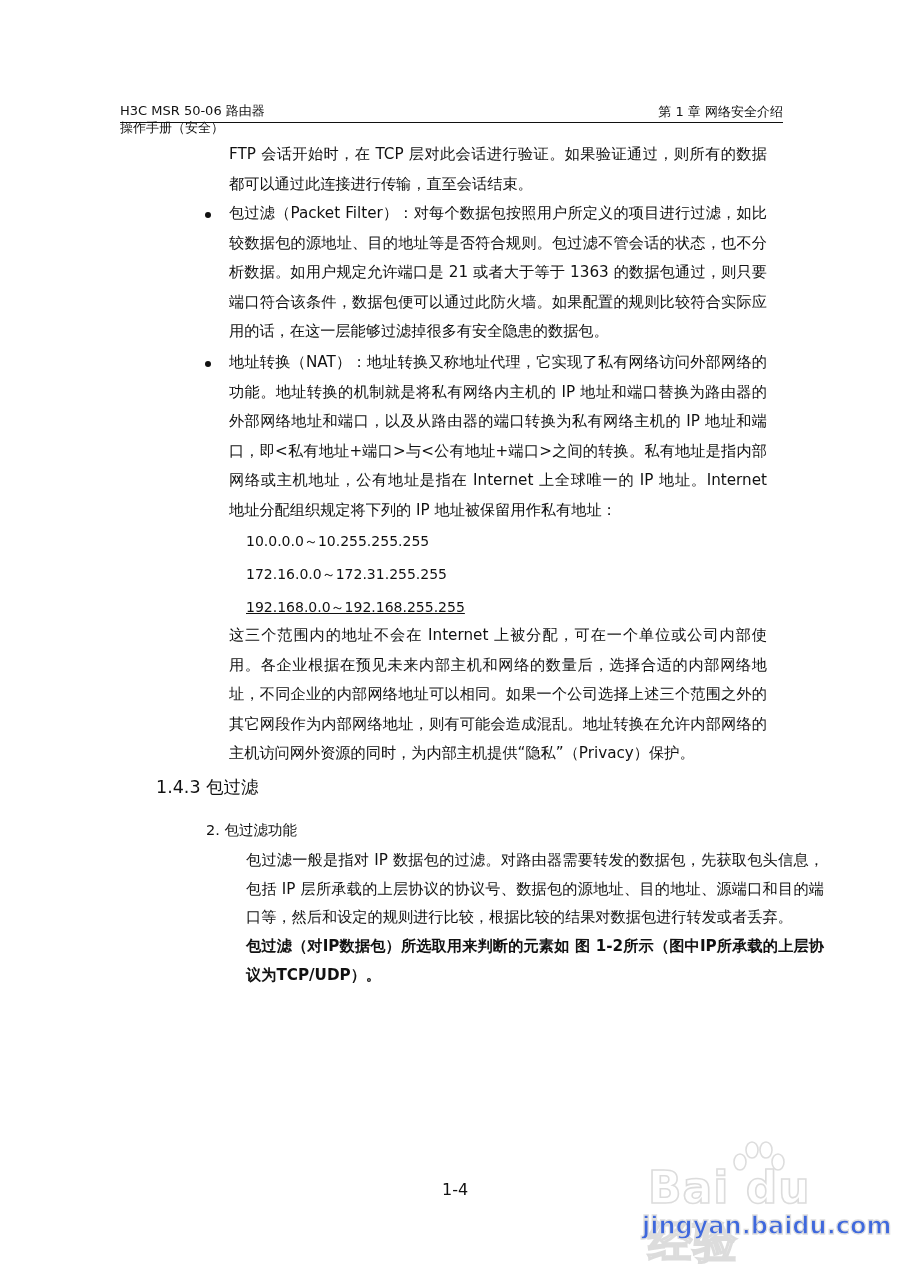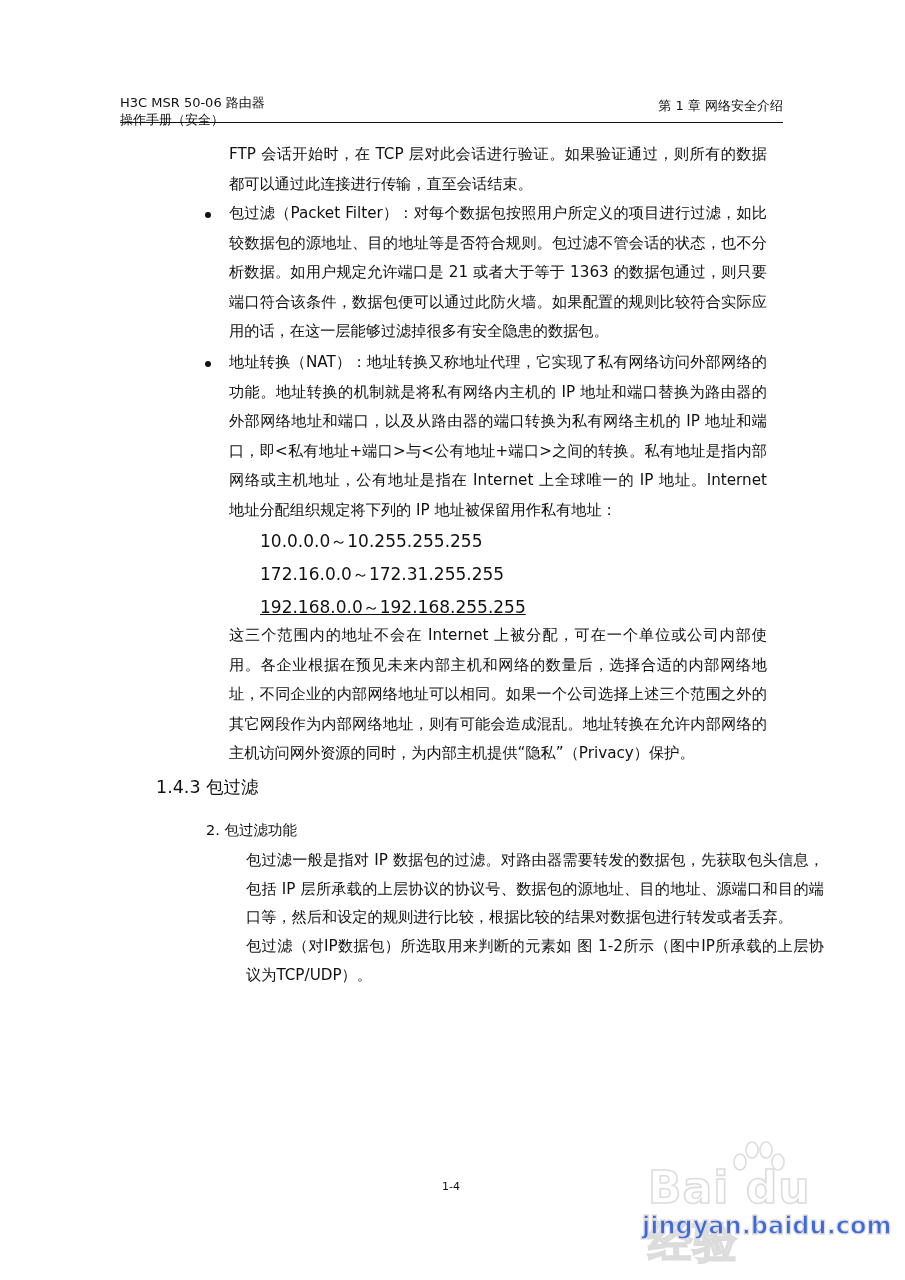--- a/index.html
+++ b/index.html
@@ -21,48 +21,48 @@
       top: 86px;
       width: 663px;
       height: 36px;
       border-bottom: 1.5px solid #111;
       font-size: 13px;
       line-height: 17px;
     }
     .hdr-left {
       position: absolute;
       left: 0;
-      top: 8px;
+      top: 16px;
     }
     .hdr-right {
       position: absolute;
       right: 0;
-      top: 11px;
+      top: 17px;
     }
     .body-block {
       position: absolute;
       left: 229px;
       width: 538px;
       font-size: 15.2px;
       line-height: 29.6px;
       text-align: justify;
       text-justify: inter-character;
     }
     .bullet-dot {
       position: absolute;
       left: 205px;
       width: 6px;
       height: 6px;
       border-radius: 50%;
       background: #111;
     }
     .ip-line {
       position: absolute;
-      left: 260px;
-      font-size: 17px;
+      left: 246px;
+      font-size: 14px;
       line-height: 20px;
     }
     .section-title {
       position: absolute;
       left: 120px;
       top: 775px;
       font-size: 17.5px;
       line-height: 24px;
       margin-left: 36px;
     }
@@ -80,21 +80,21 @@
       font-size: 15.2px;
       line-height: 28.5px;
       text-align: justify;
       text-justify: inter-character;
       margin-left: 40px;
     }
     .page-number {
       position: absolute;
       left: 442px;
       top: 1180px;
-      font-size: 11px;
+      font-size: 16px;
     }
     .watermark {
       position: absolute;
       left: 640px;
       top: 1140px;
       width: 220px;
       height: 100px;
       opacity: 0.85;
     }
     .wm-logo {
@@ -147,21 +147,21 @@
 <div class="ip-line" style="top:531px;">10.0.0.0～10.255.255.255</div>
 <div class="ip-line" style="top:564px;">172.16.0.0～172.31.255.255</div>
 <div class="ip-line" style="top:597px;text-decoration:underline;">192.168.0.0～192.168.255.255</div>
 
 <div class="body-block" style="top:621px;">这三个范围内的地址不会在 Internet 上被分配，可在一个单位或公司内部使用。各企业根据在预见未来内部主机和网络的数量后，选择合适的内部网络地址，不同企业的内部网络地址可以相同。如果一个公司选择上述三个范围之外的其它网段作为内部网络地址，则有可能会造成混乱。地址转换在允许内部网络的主机访问网外资源的同时，为内部主机提供“隐私”（Privacy）保护。</div>
 
 <div class="section-title">1.4.3  包过滤</div>
 <div class="subsection-title">2. 包过滤功能</div>
 
 <div class="para-2" style="top:846px;">包过滤一般是指对 IP 数据包的过滤。对路由器需要转发的数据包，先获取包头信息，包括 IP 层所承载的上层协议的协议号、数据包的源地址、目的地址、源端口和目的端口等，然后和设定的规则进行比较，根据比较的结果对数据包进行转发或者丢弃。</div>
-<div class="para-2" style="top:932px;">包过滤（对IP数据包）所选取用来判断的元素如 图 1-2所示（图中IP所承载的上层协议为TCP/UDP）。</div>
+<div class="para-2" style="top:932px;font-weight:bold;">包过滤（对IP数据包）所选取用来判断的元素如 图 1-2所示（图中IP所承载的上层协议为TCP/UDP）。</div>
 
 <div class="page-number">1-4</div>
 
 <div class="watermark">
   <svg class="wm-paw" width="64" height="40" viewBox="0 0 64 40">
     <g fill="#fff" stroke="#d8d8d8" stroke-width="1.6">
       <ellipse cx="14" cy="22" rx="6" ry="8"></ellipse>
       <ellipse cx="26" cy="10" rx="6" ry="8"></ellipse>
       <ellipse cx="40" cy="10" rx="6" ry="8"></ellipse>
       <ellipse cx="52" cy="22" rx="6" ry="8"></ellipse>

